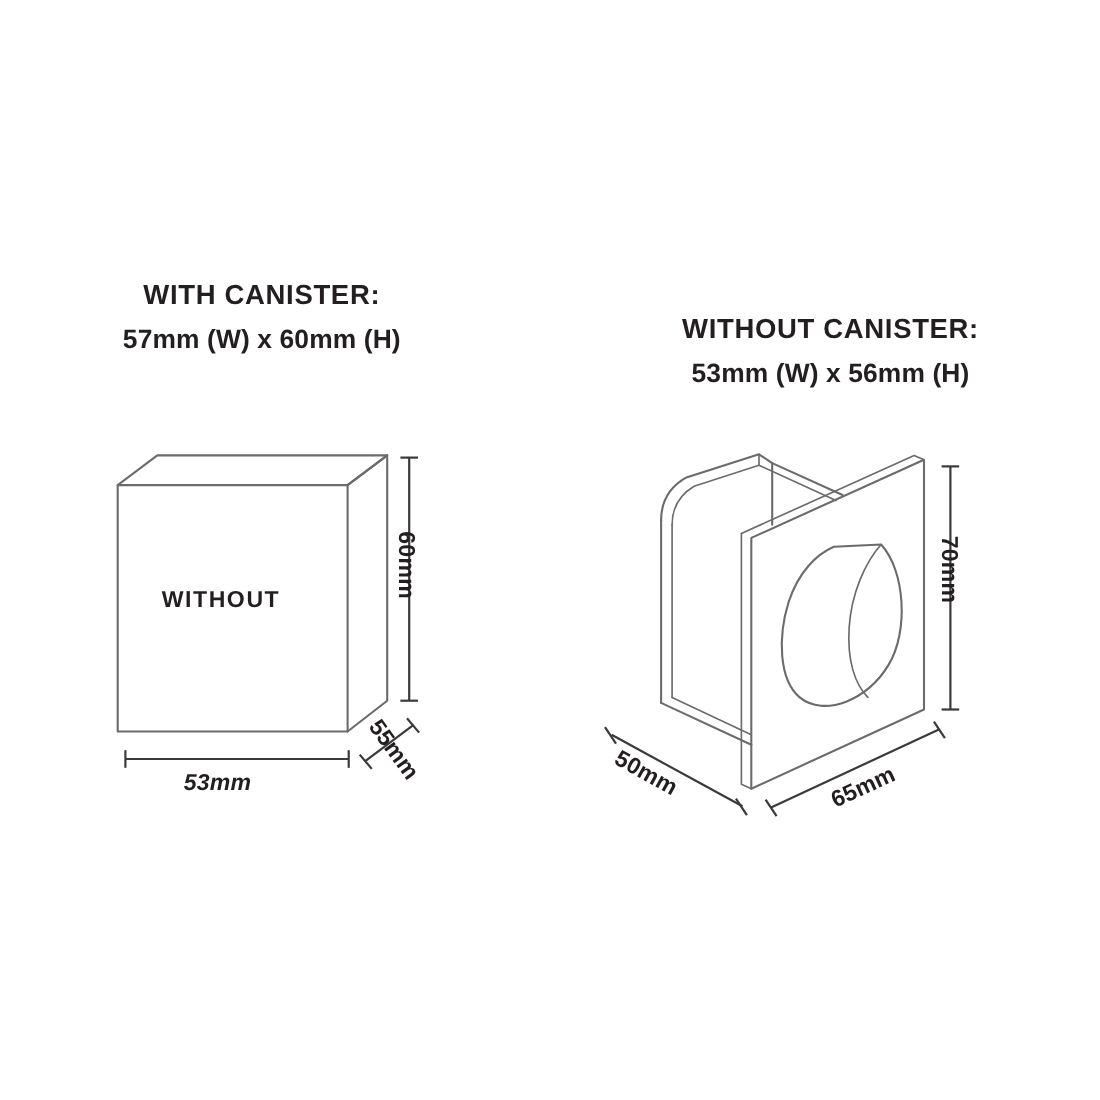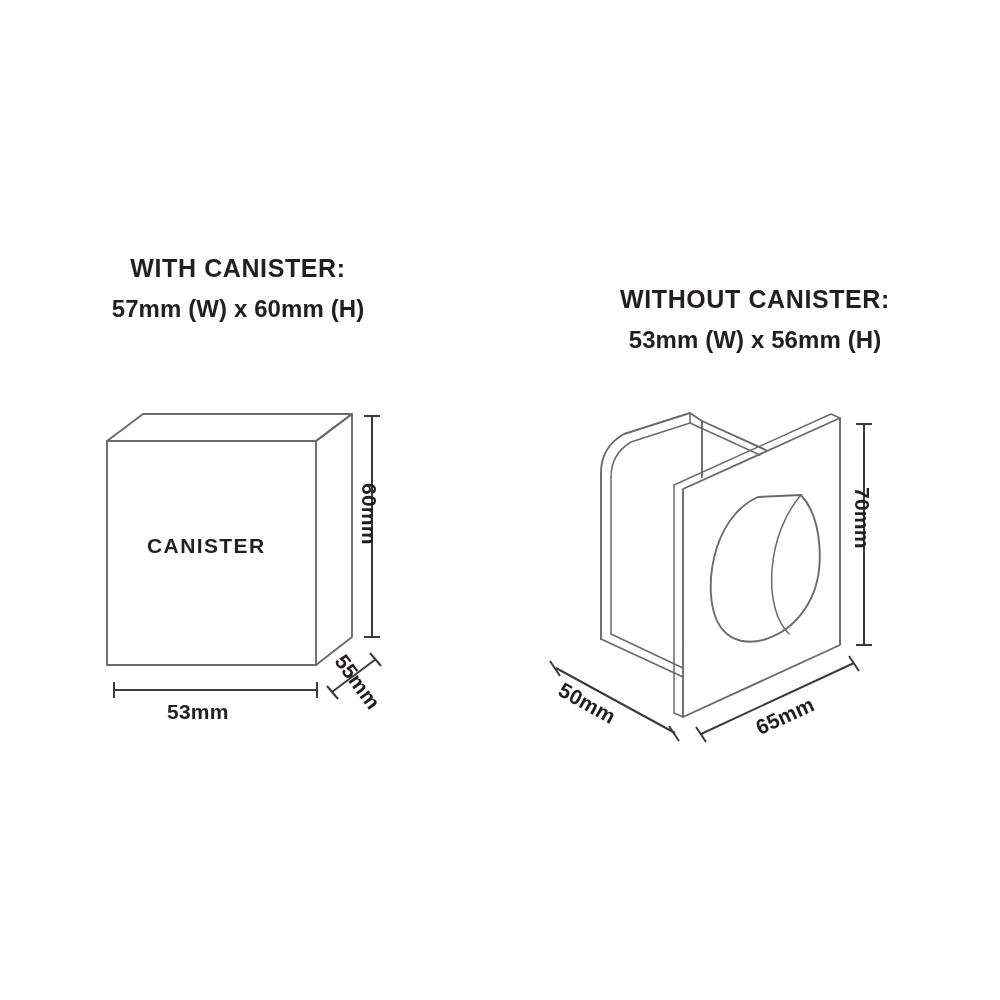--- a/index.html
+++ b/index.html
@@ -76,21 +76,21 @@
   #label-canister { left: 147px; top: 534px; }
 
   .dim-label {
     position: absolute;
     font-size: 21px;
     font-weight: bold;
     color: #231f20;
     white-space: nowrap;
     letter-spacing: 0.2px;
   }
-  #dim-53 { left: 167px; top: 700px; }
+  #dim-53 { left: 167px; top: 700px; font-style: italic; }
   #dim-60 {
     left: 381px; top: 483px;
     transform: rotate(90deg);
     transform-origin: left top;
   }
   #dim-55 {
     left: 349px; top: 650px;
     transform: rotate(54deg);
     transform-origin: left top;
   }
@@ -217,21 +217,21 @@
     </div>
   </section>
 
   <section class="panel" id="panel-right">
     <div class="heading-block" id="heading-right">
       <span class="heading-title">WITHOUT CANISTER:</span>
       <span class="heading-sub">53mm (W) x 56mm (H)</span>
     </div>
   </section>
 
-  <span class="box-label" id="label-canister">CANISTER</span>
+  <span class="box-label" id="label-canister">WITHOUT</span>
 
   <span class="dim-label" id="dim-53">53mm</span>
 
   <span class="dim-label" id="dim-60">60mm</span>
 
   <span class="dim-label" id="dim-55">55mm</span>
 
   <span class="dim-label" id="dim-70">70mm</span>
 
   <span class="dim-label" id="dim-50">50mm</span>

